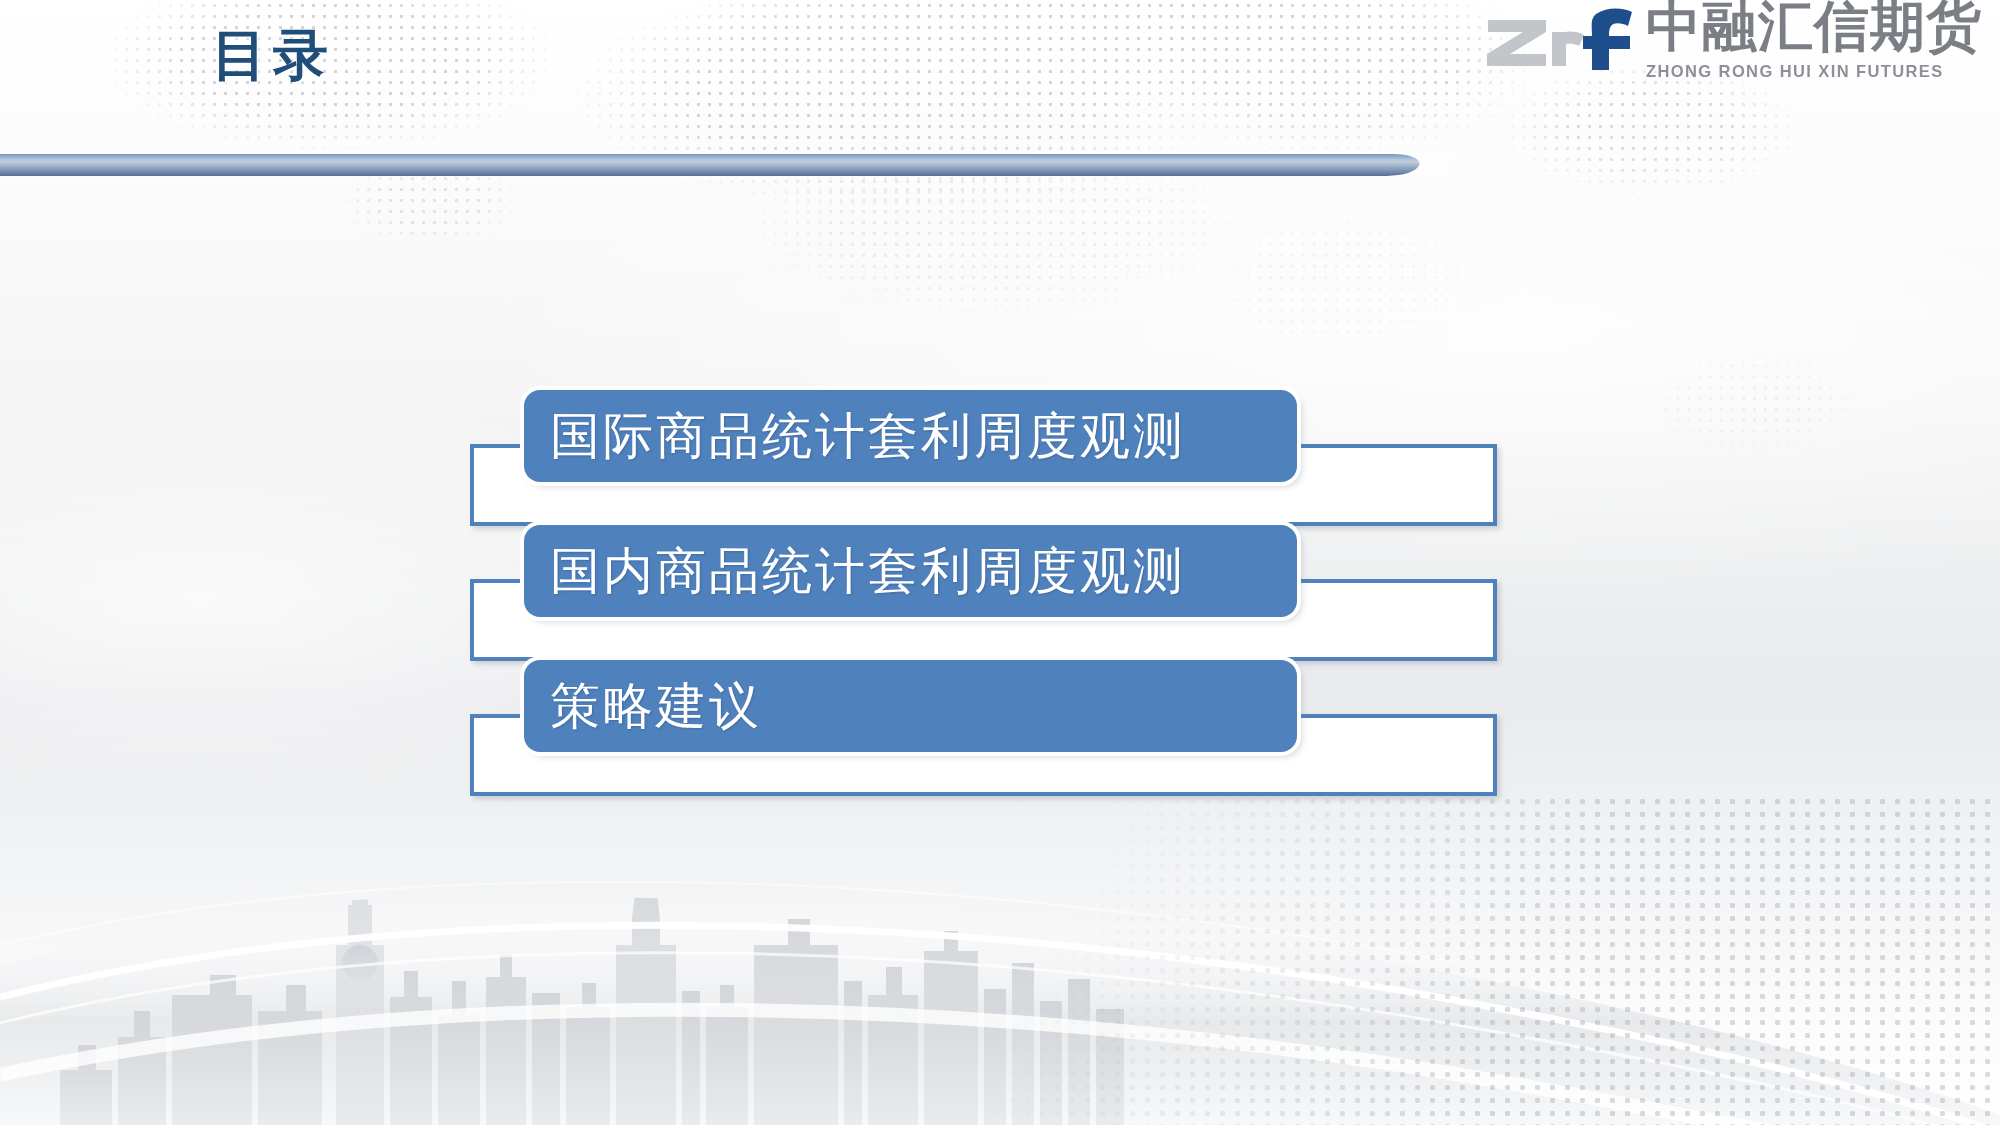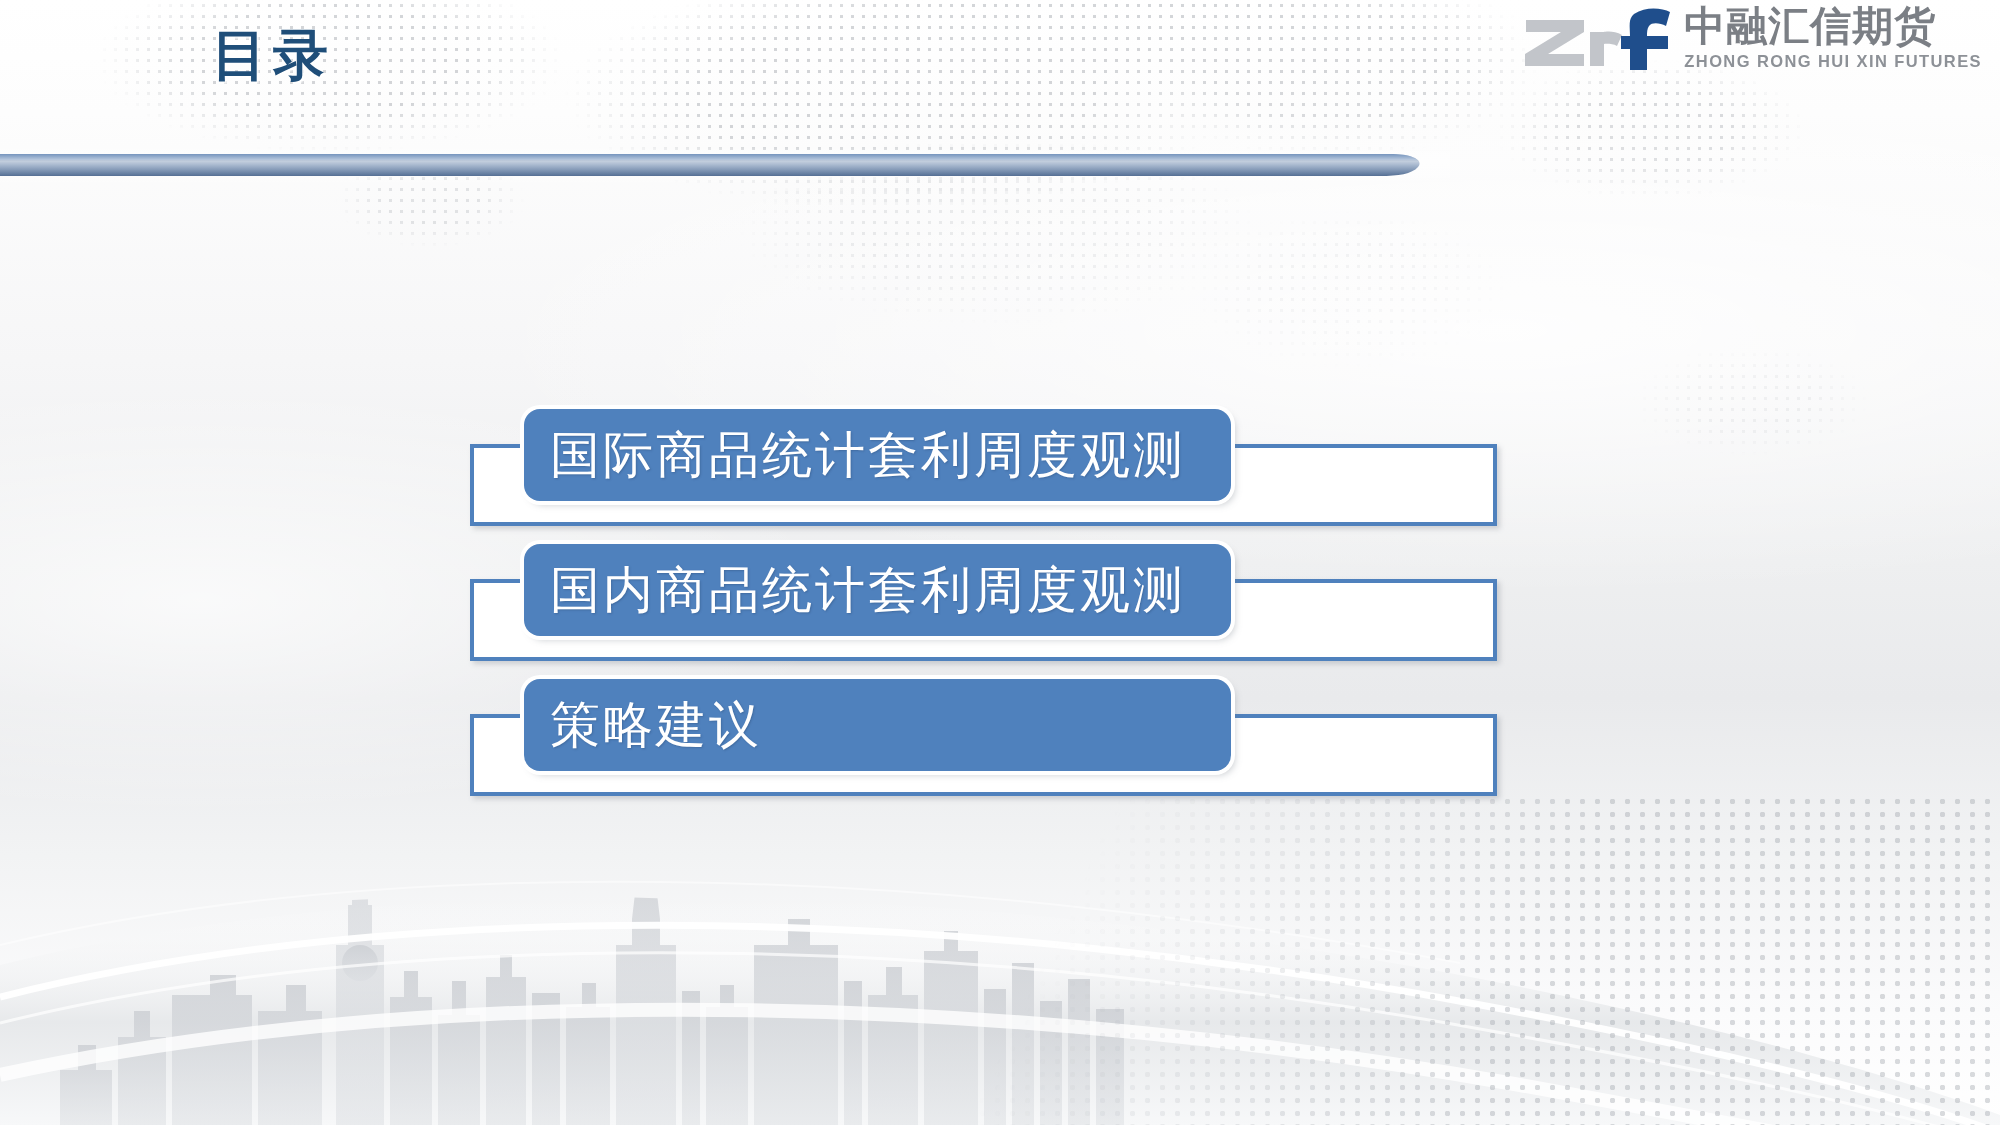--- a/index.html
+++ b/index.html
@@ -125,37 +125,37 @@
     position: absolute;
     right: 18px;
     top: 4px;
     display: flex;
     align-items: flex-start;
     gap: 10px;
   }
   .logo-mark { position: relative; width: 152px; height: 66px; }
   .logo-right { display: flex; flex-direction: column; align-items: flex-start; }
   .logo-cn {
-    font-size: 41px;
+    font-size: 55px;
     line-height: 44px;
     font-weight: 700;
     color: #7b7f85;
     letter-spacing: 1px;
     font-family: "Liberation Sans", "DejaVu Sans", sans-serif;
     white-space: nowrap;
   }
   .logo-en {
     font-size: 16.5px;
     line-height: 19px;
     font-weight: 700;
     color: #8d9197;
     letter-spacing: 1.4px;
     font-family: "Liberation Sans", "DejaVu Sans", sans-serif;
     white-space: nowrap;
-    margin-top: 4px;
+    margin-top: 14px;
   }
 
   
   .toc {
     position: absolute;
     left: 0; top: 0;
     width: 2000px; height: 1125px;
   }
   .toc-item { position: absolute; left: 470px; }
   .toc-item.i0 { top: 390px; }
@@ -171,28 +171,27 @@
     background: #ffffff;
     border: 4px solid #4f81bd;
     box-sizing: border-box;
     box-shadow: 3px 3px 5px rgba(120,125,135,0.30);
   }
 
   .toc-pill {
     position: absolute;
     left: 54px;
     top: 0;
-    width: 707px;
+    width: 773px;
     height: 92px;
     background: #4f81bd;
     border-radius: 16px;
     box-shadow: 0 0 0 4px #ffffff, 4px 4px 7px rgba(110,118,130,0.35);
     display: flex;
     align-items: center;
-    margin-top: 19px;
   }
 
   .toc-label {
     color: #ffffff;
     font-size: 50px;
     line-height: 1;
     font-weight: 400;
     letter-spacing: 3px;
     padding-left: 26px;
     white-space: nowrap;

